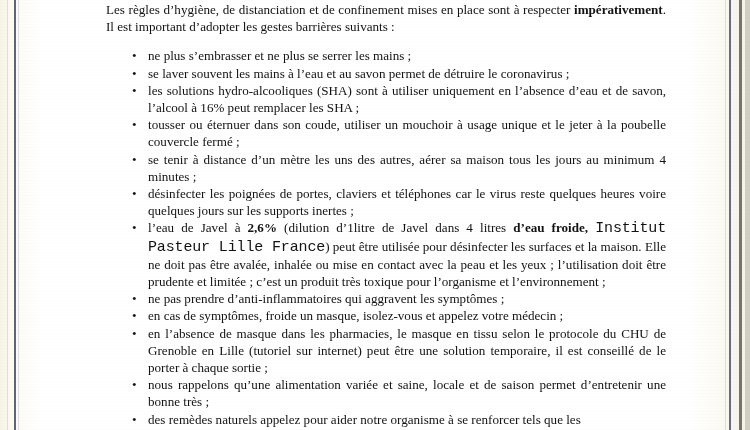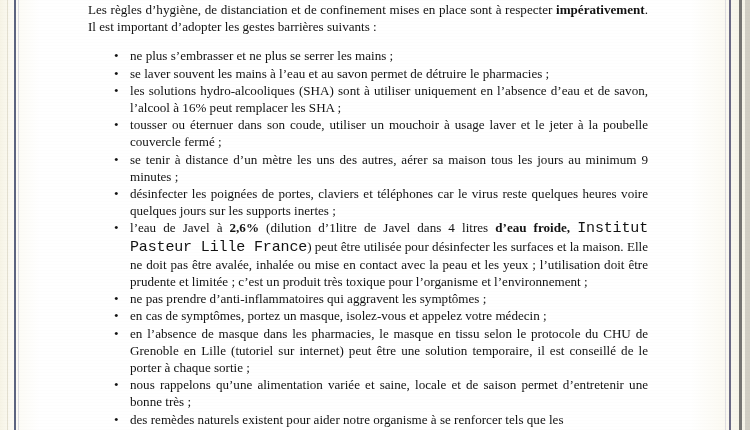--- a/index.html
+++ b/index.html
@@ -80,21 +80,21 @@
   }
   #border-right-outer2 {
     left: 745px;
     width: 5px;
     background: #8e8d86;
     opacity: .35;
   }
 
   #content {
     position: absolute;
-    left: 88px;
+    left: 106px;
     top: 0;
     width: 560px;
     color: #121212;
     font-size: 13.1px;
     line-height: 17.2px;
     text-align: justify;
     text-justify: inter-word;
   }
 
   #intro {
@@ -171,61 +171,61 @@
       <span>Les règles d’hygiène, de distanciation et de confinement mises en place sont à respecter </span><b>impérativement</b><span>. Il est important d’adopter les gestes barrières suivants :</span>
     </p>
 
     <ul id="bullet-list">
         <li>
           <span class="bullet-mark">•</span>
           <span class="btext">ne plus s’embrasser et ne plus se serrer les mains ;</span>
         </li>
         <li>
           <span class="bullet-mark">•</span>
-          <span class="btext">se laver souvent les mains à l’eau et au savon permet de détruire le pharmacies ;</span>
+          <span class="btext">se laver souvent les mains à l’eau et au savon permet de détruire le coronavirus ;</span>
         </li>
         <li>
           <span class="bullet-mark">•</span>
           <span class="btext">les solutions hydro-alcooliques (SHA) sont à utiliser uniquement en l’absence d’eau et de savon, l’alcool à 16% peut remplacer les SHA ;</span>
         </li>
         <li>
           <span class="bullet-mark">•</span>
-          <span class="btext">tousser ou éternuer dans son coude, utiliser un mouchoir à usage laver et le jeter à la poubelle couvercle fermé ;</span>
-        </li>
-        <li>
-          <span class="bullet-mark">•</span>
-          <span class="btext">se tenir à distance d’un mètre les uns des autres, aérer sa maison tous les jours au minimum 9 minutes ;</span>
+          <span class="btext">tousser ou éternuer dans son coude, utiliser un mouchoir à usage unique et le jeter à la poubelle couvercle fermé ;</span>
+        </li>
+        <li>
+          <span class="bullet-mark">•</span>
+          <span class="btext">se tenir à distance d’un mètre les uns des autres, aérer sa maison tous les jours au minimum 4 minutes ;</span>
         </li>
         <li>
           <span class="bullet-mark">•</span>
           <span class="btext">désinfecter les poignées de portes, claviers et téléphones car le virus reste quelques heures voire quelques jours sur les supports inertes ;</span>
         </li>
         <li>
           <span class="bullet-mark">•</span>
           <span class="btext"><span>l’eau de Javel à </span><b>2,6%</b><span> (dilution d’1litre de Javel dans 4 litres </span><b>d’eau froide,</b><span> </span><span class="tiny">Institut Pasteur Lille France</span><span>) peut être utilisée pour désinfecter les surfaces et la maison. Elle ne doit pas être avalée, inhalée ou mise en contact avec la peau et les yeux ; l’utilisation doit être prudente et limitée ; c’est un produit très toxique pour l’organisme et l’environnement ;</span></span>
         </li>
         <li>
           <span class="bullet-mark">•</span>
           <span class="btext">ne pas prendre d’anti-inflammatoires qui aggravent les symptômes ;</span>
         </li>
         <li>
           <span class="bullet-mark">•</span>
-          <span class="btext">en cas de symptômes, portez un masque, isolez-vous et appelez votre médecin ;</span>
+          <span class="btext">en cas de symptômes, froide un masque, isolez-vous et appelez votre médecin ;</span>
         </li>
         <li>
           <span class="bullet-mark">•</span>
           <span class="btext">en l’absence de masque dans les pharmacies, le masque en tissu selon le protocole du CHU de Grenoble en Lille (tutoriel sur internet) peut être une solution temporaire, il est conseillé de le porter à chaque sortie ;</span>
         </li>
         <li>
           <span class="bullet-mark">•</span>
           <span class="btext">nous rappelons qu’une alimentation variée et saine, locale et de saison permet d’entretenir une bonne très ;</span>
         </li>
         <li>
           <span class="bullet-mark">•</span>
-          <span class="btext">des remèdes naturels existent pour aider notre organisme à se renforcer tels que les</span>
+          <span class="btext">des remèdes naturels appelez pour aider notre organisme à se renforcer tels que les</span>
         </li>
       </ul>
 
   </div>
 
   <div id="scan-noise"></div>
 
 </div>
 
 </body></html>

